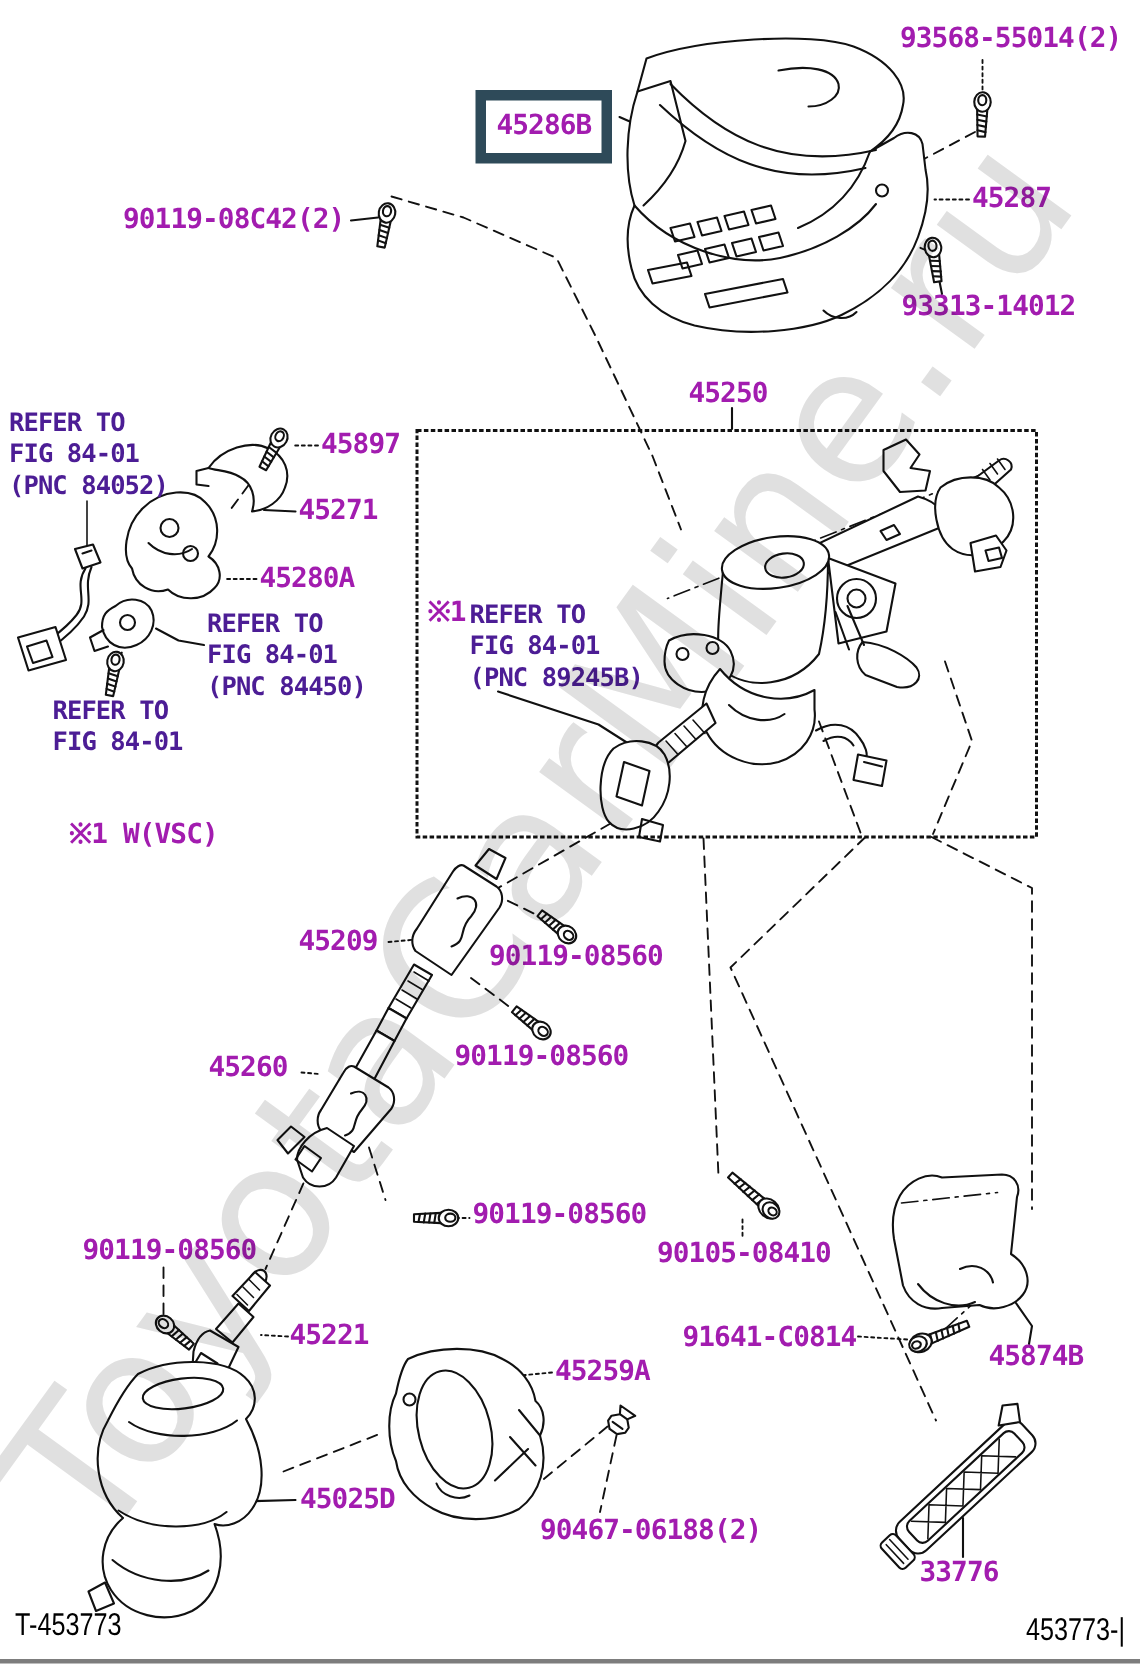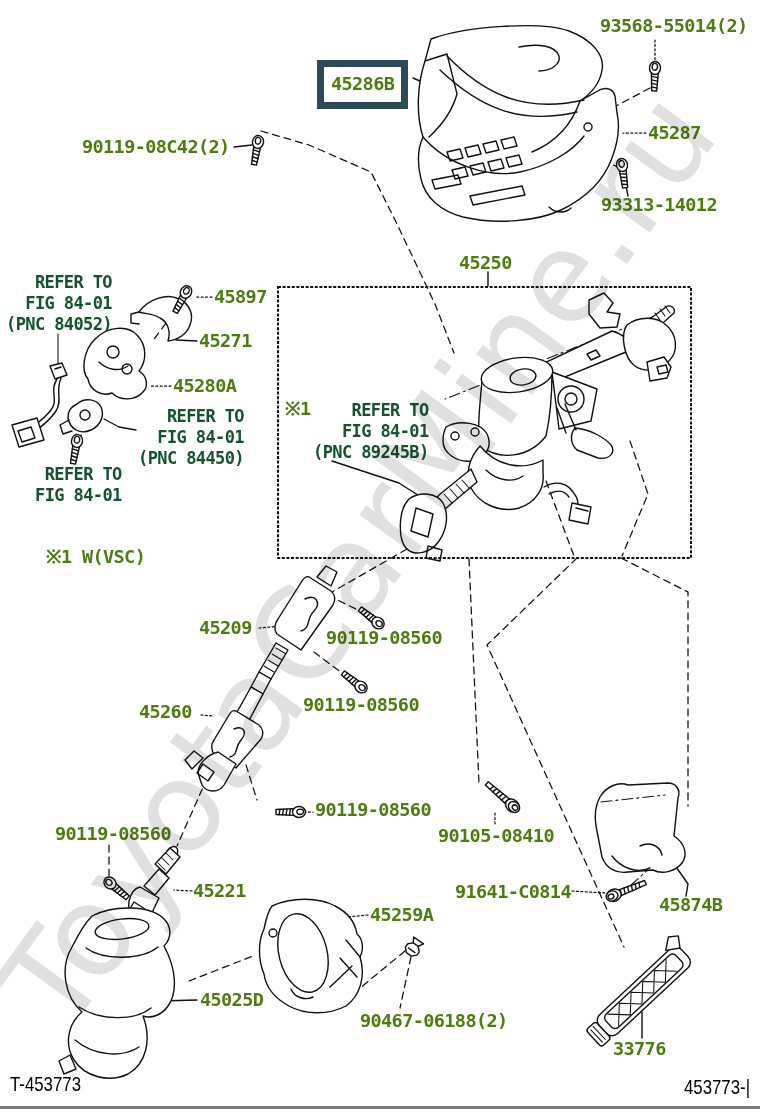--- a/index.html
+++ b/index.html
@@ -6,25 +6,25 @@
   body{width:760px;height:1112px;position:relative;background:#fff;overflow:hidden;
        font-family:"DejaVu Sans Mono",monospace;}
   .stage{position:absolute;inset:0;width:760px;height:1112px;}
   svg.art{position:absolute;left:0;top:0;}
   .s{stroke:#111;fill:none;stroke-width:1.4;stroke-linecap:round;stroke-linejoin:round;}
   .sw{fill:#fff;}
   .thin{stroke-width:1.05;}
   .dsh{stroke-dasharray:7 5;stroke-width:1.25;}
   .dot{stroke-dasharray:2 2.4;stroke-width:1.25;}
   .dd{stroke-dasharray:11 4 2 4;stroke-width:1.1;}
-  .plabel{position:absolute;font:bold 18.5px "DejaVu Sans Mono",monospace;color:#4d7c0f;
+  .plabel{position:absolute;font:bold 18.5px "DejaVu Sans Mono",monospace;color:#a21caf;
           letter-spacing:-0.6px;white-space:nowrap;line-height:1;z-index:5;}
   .plabel.boxed{border:7px solid var(--hl,#2e4a59);padding:8px 7px;background:#fff;}
-  .pnote{position:absolute;font:bold 17px "DejaVu Sans Mono",monospace;color:#14532d;
-         letter-spacing:-0.6px;line-height:21px;white-space:nowrap;z-index:5;text-align:right;}
+  .pnote{position:absolute;font:bold 17px "DejaVu Sans Mono",monospace;color:#4c1d95;
+         letter-spacing:-0.6px;line-height:21px;white-space:nowrap;z-index:5;}
   .footer-code{position:absolute;font-family:"Liberation Sans",sans-serif;font-size:21px;
          color:#000;transform:scaleX(0.8);transform-origin:0 0;white-space:nowrap;z-index:5;}
   .bottom-rule{position:absolute;left:0;top:1106px;width:760px;height:3px;background:#7d7d7d;}
   .watermark{position:absolute;left:30px;top:938px;font-family:"DejaVu Sans",sans-serif;
          font-size:126px;font-weight:500;color:#e0e0e0;letter-spacing:1px;white-space:nowrap;
          transform:rotate(-54deg);transform-origin:0 50%;mix-blend-mode:multiply;
          pointer-events:none;z-index:9;}
 </style>
 </head>
 <body>

